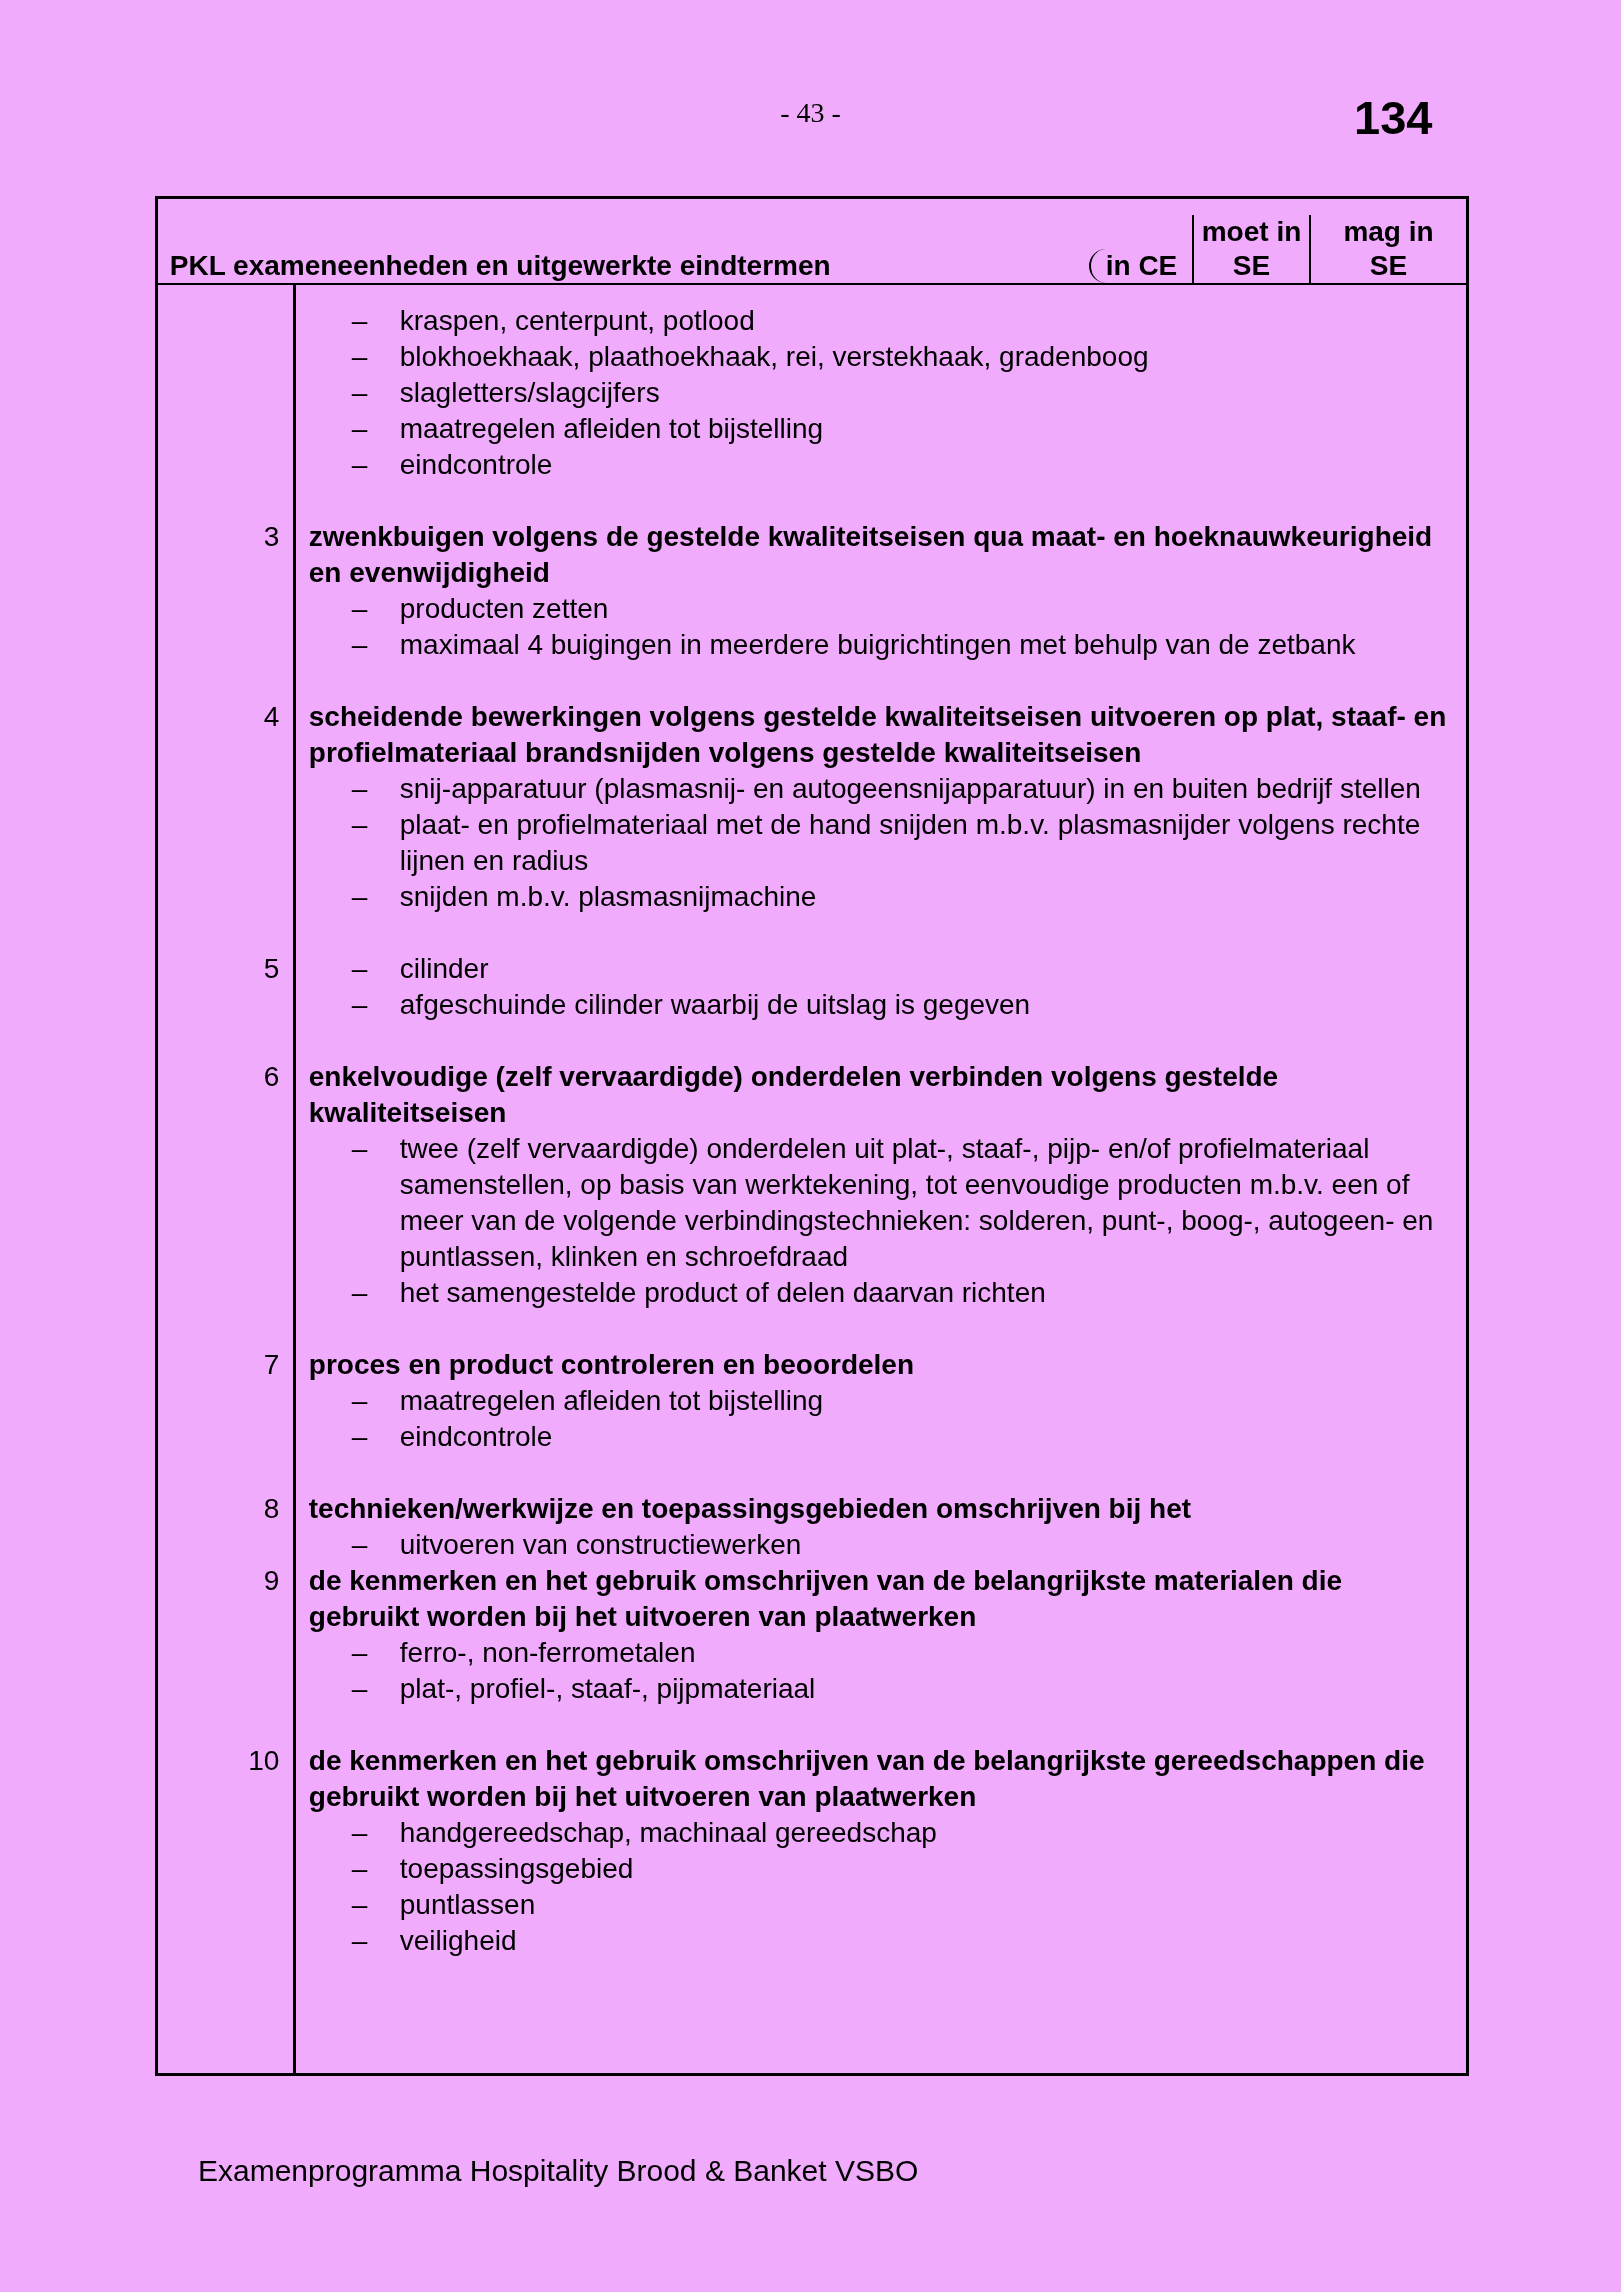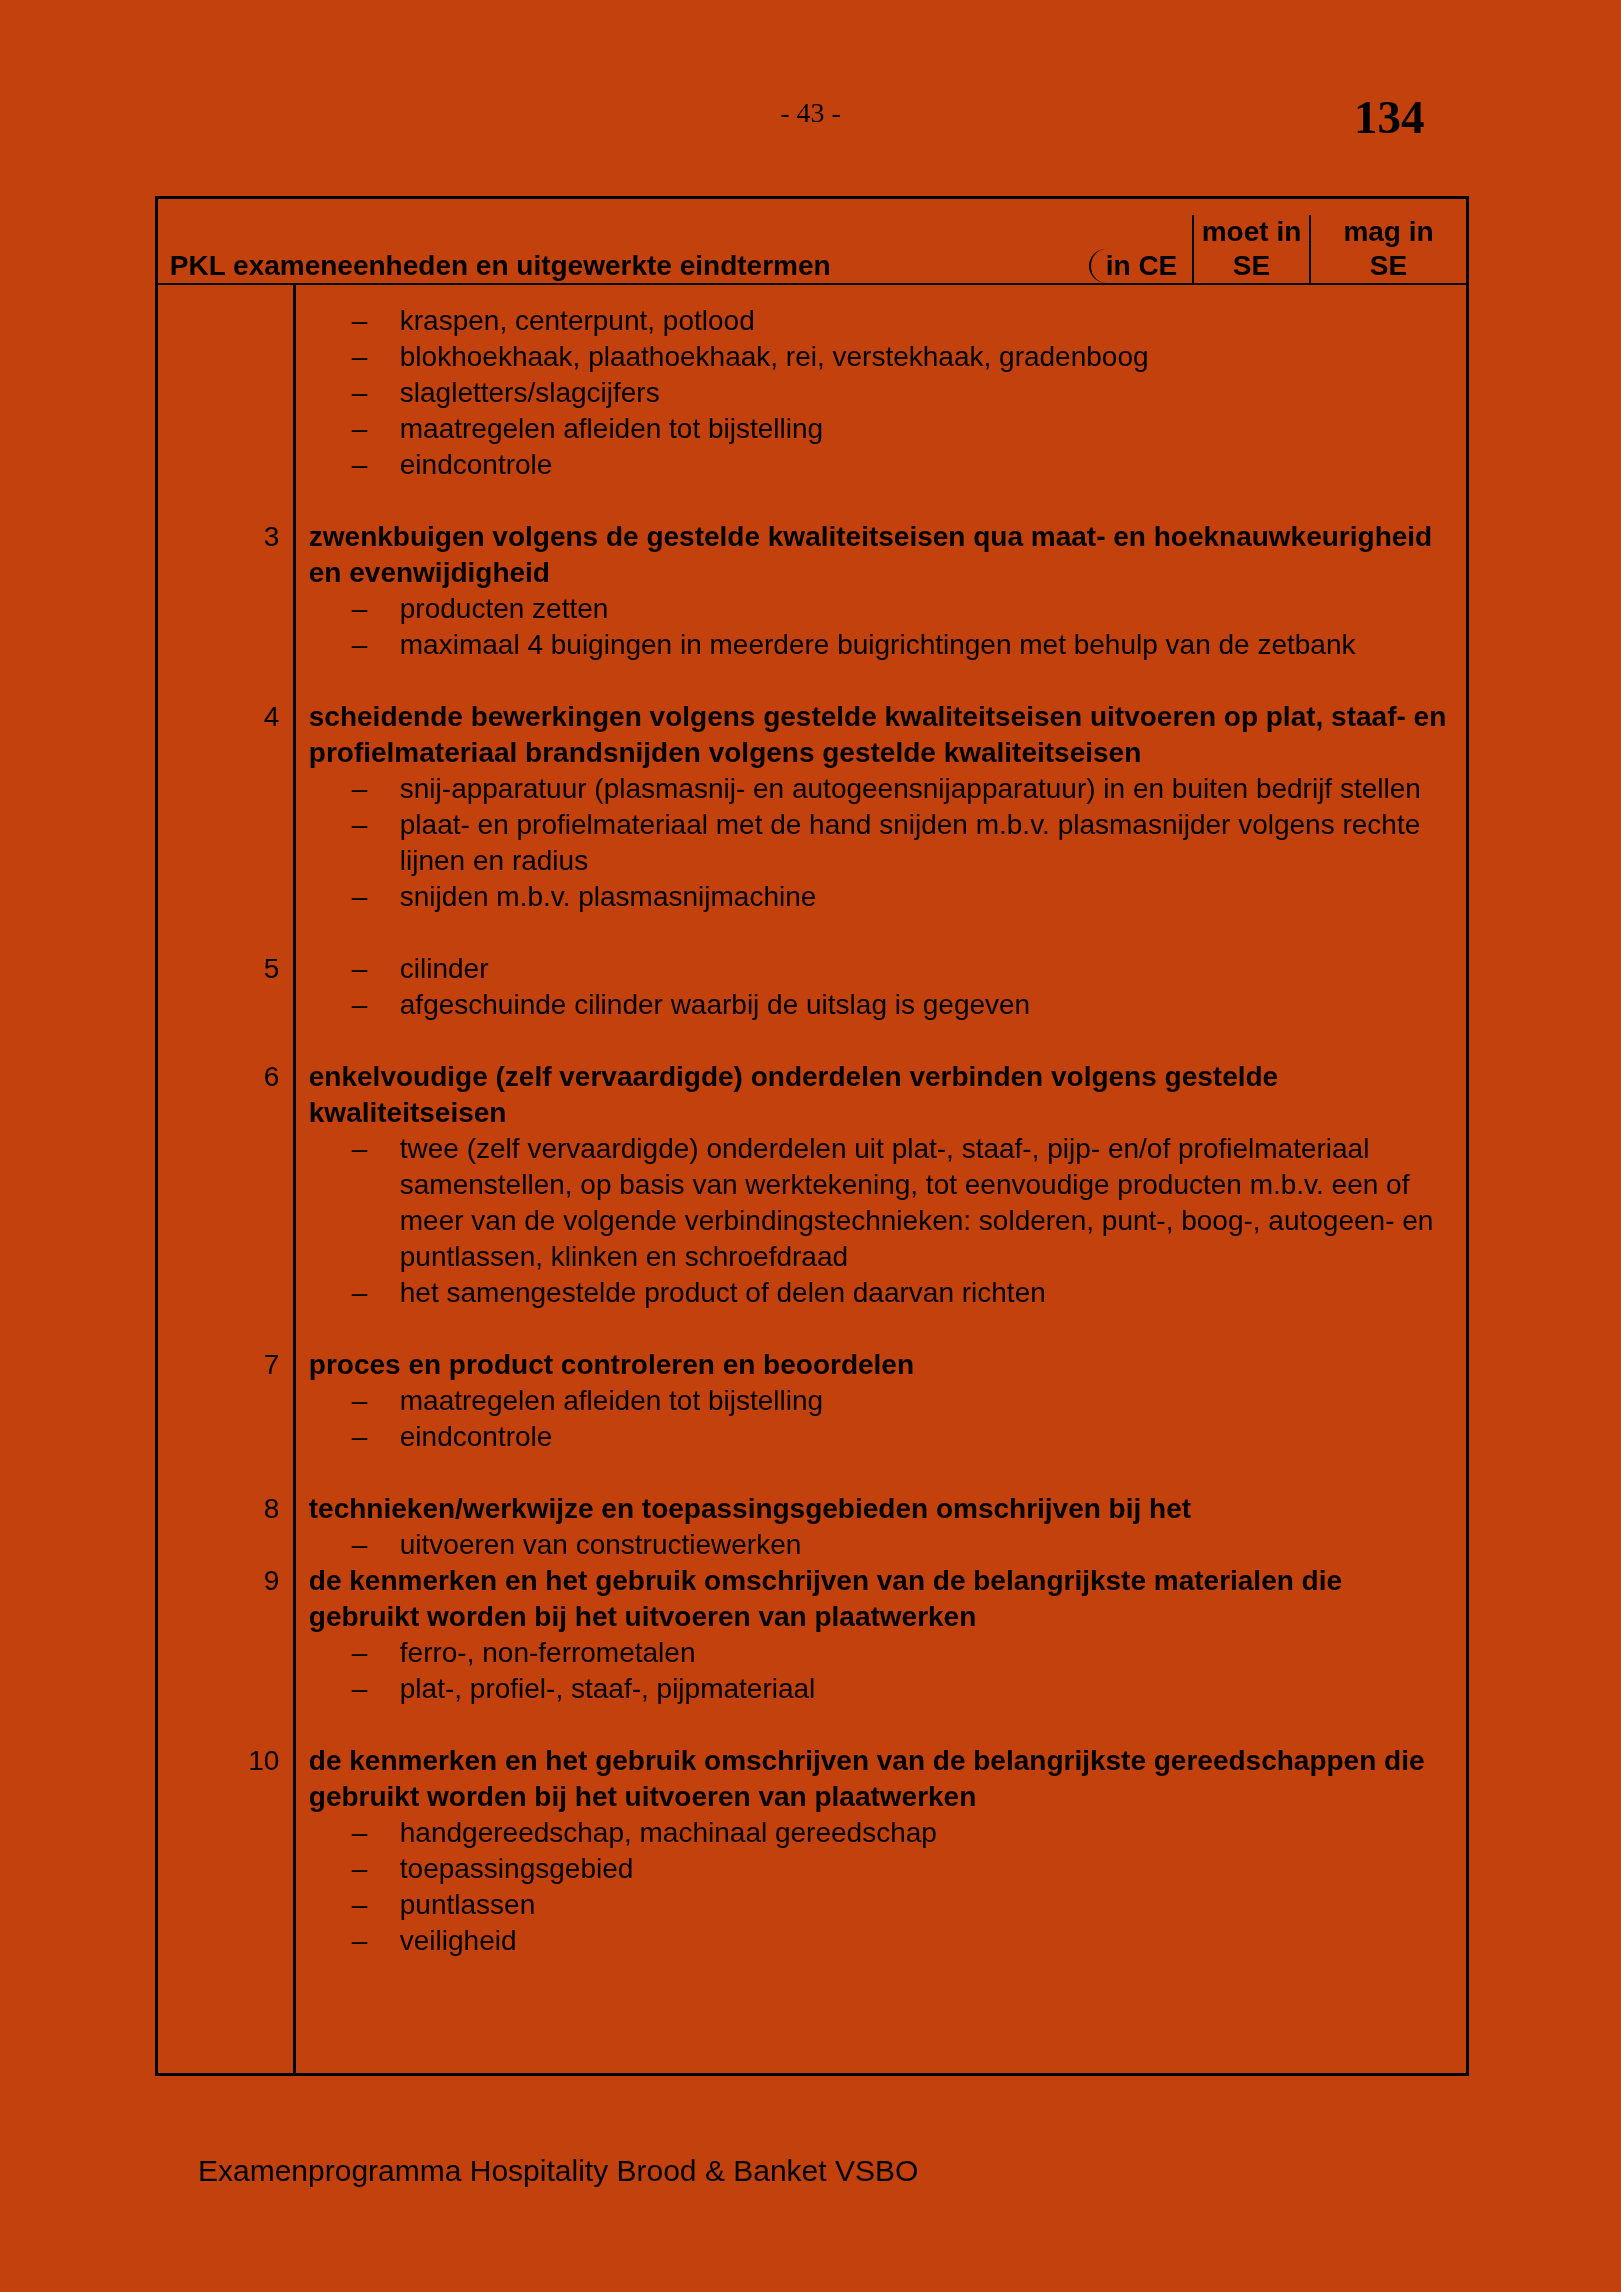--- a/index.html
+++ b/index.html
@@ -1,26 +1,26 @@
 <!DOCTYPE html>
 <html><head>
 <meta charset="utf-8">
 <style>
   html,body { margin:0; padding:0; background:#ffffff; }
   .page {
-    position:relative; width:1621px; height:2293px; background:#c2410c;
+    position:relative; width:1621px; height:2293px; background:#f0abfc;
     color:#000; font-family:"Liberation Sans", sans-serif; overflow:hidden;
   }
   .pg-header {
     position:absolute; top:97px; left:0; width:100%; text-align:center;
     font-family:"Liberation Serif", serif; font-size:28px;
   }
   .pg-corner {
     position:absolute; top:90px; left:1354px;
-    font-family:Liberation Serif, serif; font-size:47px; font-weight:bold;
+    font-family:Liberation Sans, sans-serif; font-size:47px; font-weight:bold;
   }
   .doc-table {
     position:absolute; left:155px; top:196px; width:1314px; height:1880px;
     border:3.9px solid #000; box-sizing:border-box;
   }
   .thead { display:flex; height:84px; border-bottom:2.9px solid #000;align-items:flex-end; }
   .thead > div { box-sizing:border-box; font-weight:bold; font-size:28px; line-height:34px; }
   .th-main { width:931px; display:flex; align-items:center; padding-left:11.8px; }
   .th-cell {
     border-left:2.9px solid #000; display:flex; align-items:center; justify-content:center;

